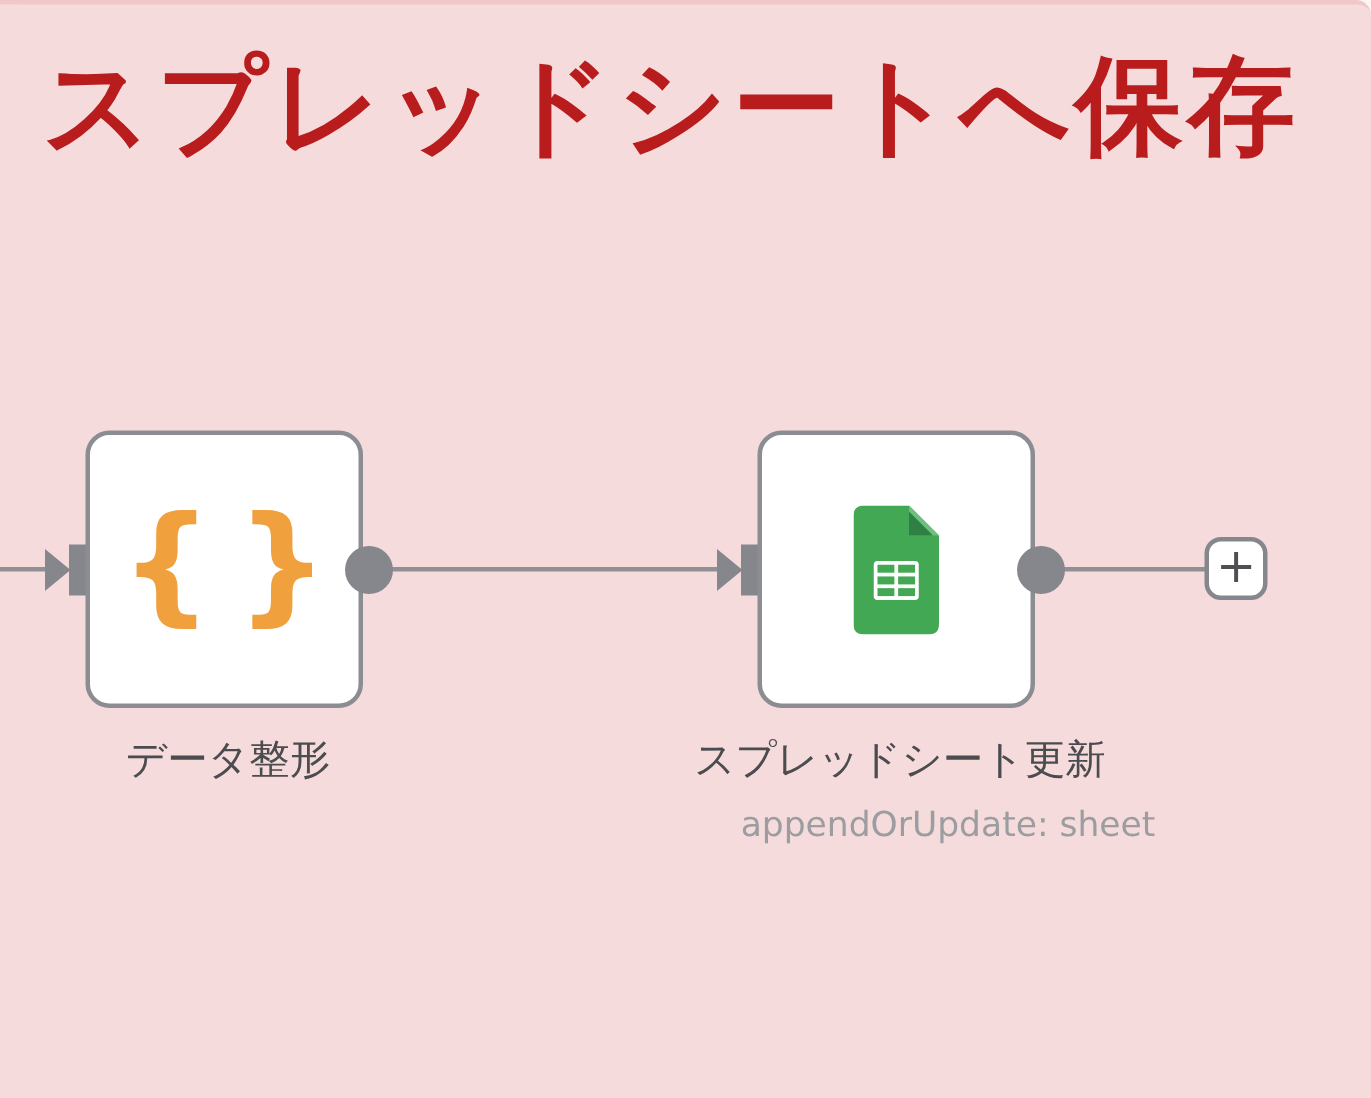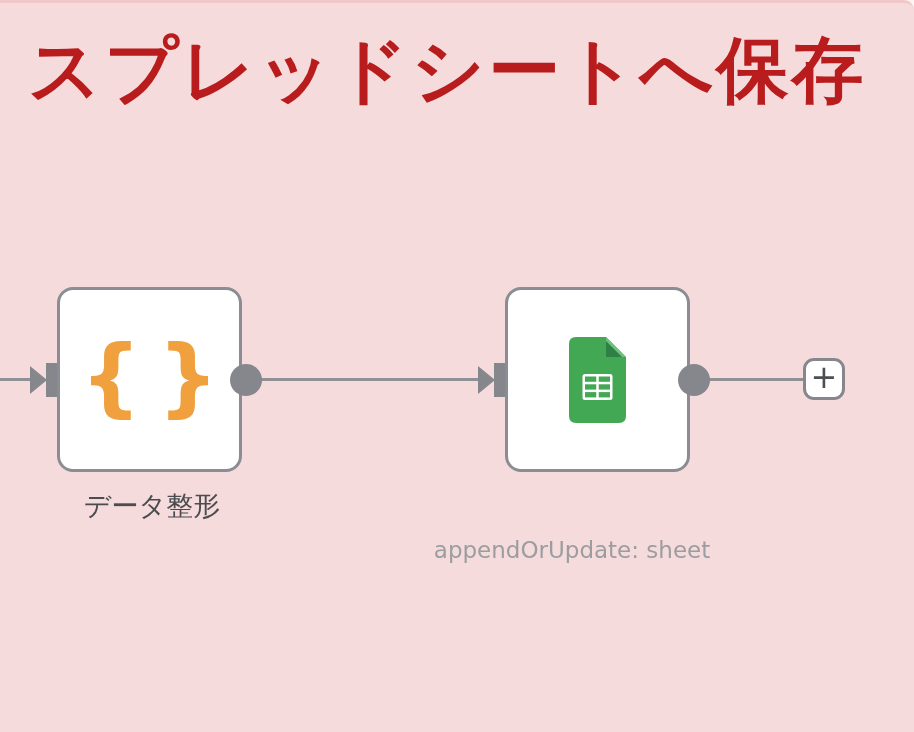--- a/index.html
+++ b/index.html
@@ -61,21 +61,21 @@
     transform:translateY(-4px);
   }
   
   .node-label{
     position:absolute;top:488px;transform:translateX(-50%);
     font-size:27px;color:#4b4c4f;white-space:nowrap;
   }
   .label-1{left:152px;}
   .label-2{left:600px;}
   .node-subtitle{
-    position:absolute;top:537px;left:572px;transform:translateX(-50%);
+    position:absolute;top:537px;left:632px;transform:translateX(-50%);
     font-size:23px;color:#9b9da1;white-space:nowrap;
   }
   
   .add-btn{
     position:absolute;left:803px;top:358px;width:42px;height:42px;
     background:#ffffff;border:3px solid #85878c;border-radius:11px;
     box-sizing:border-box;
     display:flex;align-items:center;justify-content:center;
     cursor:pointer;
   }
@@ -125,19 +125,20 @@
       <rect x="13.5" y="37" width="30" height="26" rx="2.5" fill="#ffffff"></rect>
       <rect x="16" y="39.5" width="11.25" height="5.3" fill="#43a854"></rect>
       <rect x="29.75" y="39.5" width="11.25" height="5.3" fill="#43a854"></rect>
       <rect x="16" y="47.3" width="11.25" height="5.3" fill="#43a854"></rect>
       <rect x="29.75" y="47.3" width="11.25" height="5.3" fill="#43a854"></rect>
       <rect x="16" y="55.1" width="11.25" height="5.3" fill="#43a854"></rect>
       <rect x="29.75" y="55.1" width="11.25" height="5.3" fill="#43a854"></rect>
     </svg>
   </div>
   <div class="out-circle out-2"></div>
+  <div class="node-label label-2">スプレッドシート更新</div>
   <div class="node-subtitle">appendOrUpdate: sheet</div>
 
   <div class="add-btn">
     <span>+</span>
   </div>
 
 </div>
 
 </body></html>

